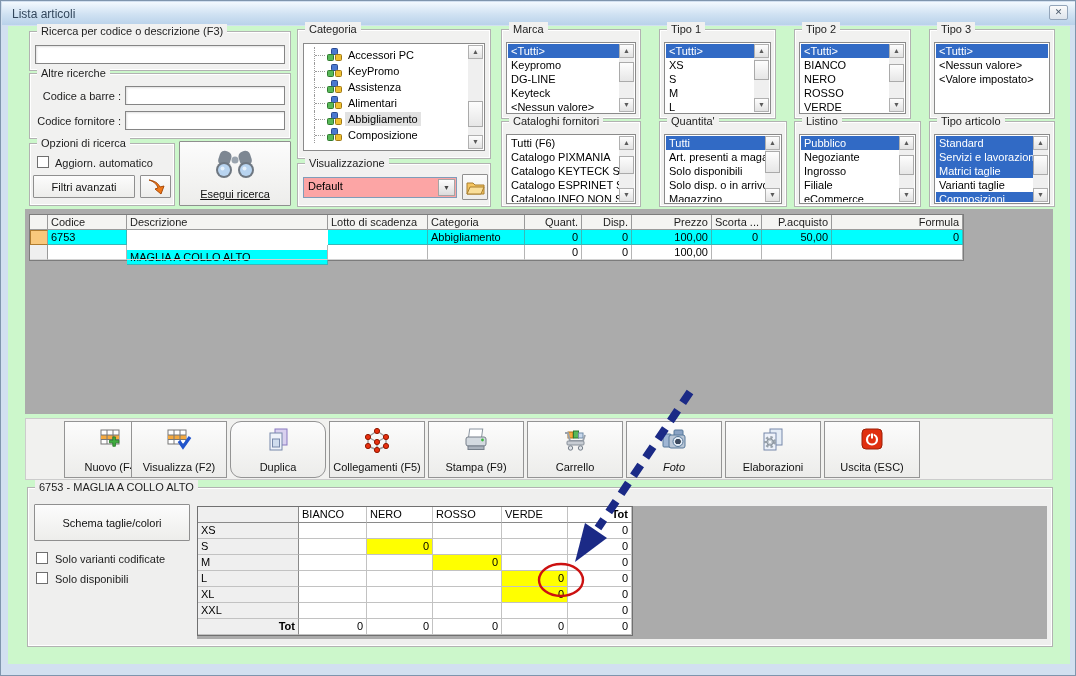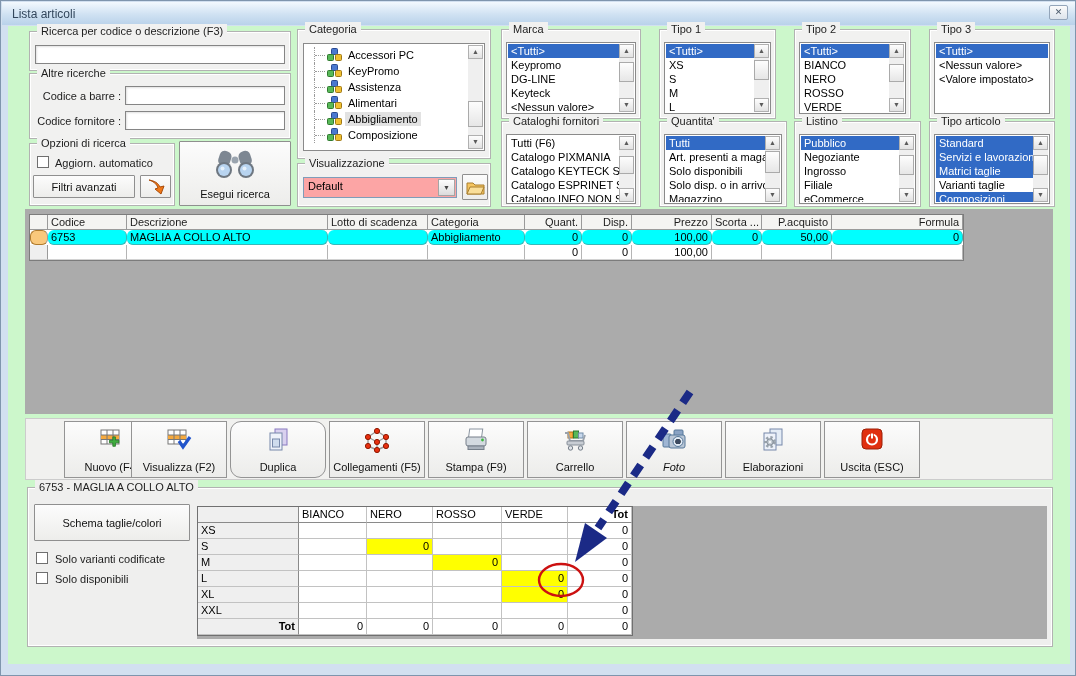--- a/index.html
+++ b/index.html
@@ -15,21 +15,21 @@
   
   .gb{position:absolute;background:#f1f1f0;border:1px solid #b2b2b2;box-shadow:inset 0 0 0 1px #ffffff;}
   .gb>.lbl{position:absolute;top:-8px;left:7px;background:#f1f1f0;padding:0 4px;font-size:11px;color:#1d1d1d;white-space:nowrap;line-height:14px;}
 
   .txt{position:absolute;background:#fff;border:1px solid #858585;box-shadow:inset 1px 1px 2px rgba(0,0,0,.12);height:19px;font-size:11px;padding:1px 3px;}
   .flabel{position:absolute;font-size:11px;color:#1d1d1d;line-height:14px;}
 
   
   .btn{position:absolute;background:linear-gradient(#fcfcfc,#ededeb);border:1px solid #8f8f8f;border-radius:1px;
     font-size:11px;color:#111;display:flex;align-items:center;justify-content:center;cursor:default;}
-  .btn.vstack{flex-direction:column;justify-content:space-between;padding:7px 2px 5px;}
+  .btn.vstack{flex-direction:column;justify-content:space-between;padding:7px 2px 5px;text-decoration:underline;}
 
   .cb{position:absolute;width:12px;height:12px;background:#fff;border:1px solid #6f6f6f;}
   .cb-lab{position:absolute;font-size:11px;color:#1d1d1d;}
 
   
   .lb{position:absolute;background:#fff;border:1px solid #8a8a8a;overflow:hidden;}
   .lb-items{position:absolute;left:1px;top:1px;bottom:1px;right:16px;overflow:hidden;}
   .lb.noscroll .lb-items{right:1px;}
   .lb-item{height:14px;line-height:14px;font-size:11px;padding:0 3px;white-space:nowrap;overflow:hidden;color:#000;}
   .lb-item.sel{background:var(--selection-blue,#316ac5);color:#fff;}
@@ -63,21 +63,21 @@
   .tbtn{position:absolute;top:2px;width:96px;height:57px;background:linear-gradient(#fcfcfc,#ececea);
     border:1px solid #949494;display:flex;flex-direction:column;align-items:center;justify-content:space-between;
     padding:5px 1px 4px;font-size:11px;color:#111;}
 
   
   #results-table{position:absolute;left:28px;top:213px;width:935px;border:1px solid #7c7c7c;background:#fff;}
   .rt-row{display:flex;height:15px;}
   .rt-cell{height:15px;line-height:14px;font-size:11px;padding:0 3px;border-right:1px solid #b5b5b5;border-bottom:1px solid #d2d2d2;
     white-space:nowrap;overflow:hidden;flex:none;}
   .rt-head .rt-cell{background:#f4f4f2;border-right:1px solid #9a9a9a;border-bottom:1px solid #9a9a9a;color:#1d1d1d;}
-  .rt-sel .rt-cell{background:var(--row-highlight-cyan,#00ffff);border-right:1px solid #37b9b9;border-bottom:1px solid #37b9b9;border-radius:6px;}
+  .rt-sel .rt-cell{background:var(--row-highlight-cyan,#00ffff);border-right:1px solid #37b9b9;border-bottom:1px solid #37b9b9;}
   .rt-selcell{background:#efefef;border-right:1px solid #9a9a9a !important;}
   .rt-selcell.cur{background:var(--selector-orange,#f9c87c);border:1px solid #b07b2e;}
   .ra-r{text-align:right;}
 
   
   #matrix{position:absolute;left:196px;top:505px;width:436px;border:1px solid #707070;background:#fff;}
   .mx-row{display:flex;height:16px;}
   .mx-cell{height:16px;line-height:15px;font-size:11px;padding:0 3px;border-right:1px solid #c2c2c2;border-bottom:1px solid #c2c2c2;
     white-space:nowrap;overflow:hidden;flex:none;}
   .mx-head .mx-cell{border-bottom:1px solid #8a8a8a;}
@@ -371,21 +371,21 @@
         <div class="rt-cell ra-r" style="width: 57px;">Quant.</div>
         <div class="rt-cell ra-r" style="width: 50px;">Disp.</div>
         <div class="rt-cell ra-r" style="width: 80px;">Prezzo</div>
         <div class="rt-cell" style="width: 50px;">Scorta ...</div>
         <div class="rt-cell ra-r" style="width: 70px;">P.acquisto</div>
         <div class="rt-cell ra-r" style="width: 131px;">Formula</div>
       </div>
       <div class="rt-row rt-sel">
         <div class="rt-cell rt-selcell cur" style="width: 18px;"></div>
         <div class="rt-cell" style="width: 79px;">6753</div>
-        <div class="rt-cell" style="width: 201px;">MAGLIA A COLLO ALTO</div>
+        <div class="rt-cell" style="width: 201px; margin-top: 20px;">MAGLIA A COLLO ALTO</div>
         <div class="rt-cell" style="width: 100px;"></div>
         <div class="rt-cell" style="width: 97px;">Abbigliamento</div>
         <div class="rt-cell ra-r" style="width: 57px;">0</div>
         <div class="rt-cell ra-r" style="width: 50px;">0</div>
         <div class="rt-cell ra-r" style="width: 80px;">100,00</div>
         <div class="rt-cell ra-r" style="width: 50px;">0</div>
         <div class="rt-cell ra-r" style="width: 70px;">50,00</div>
         <div class="rt-cell ra-r" style="width: 131px;">0</div>
       </div>
       <div class="rt-row">

